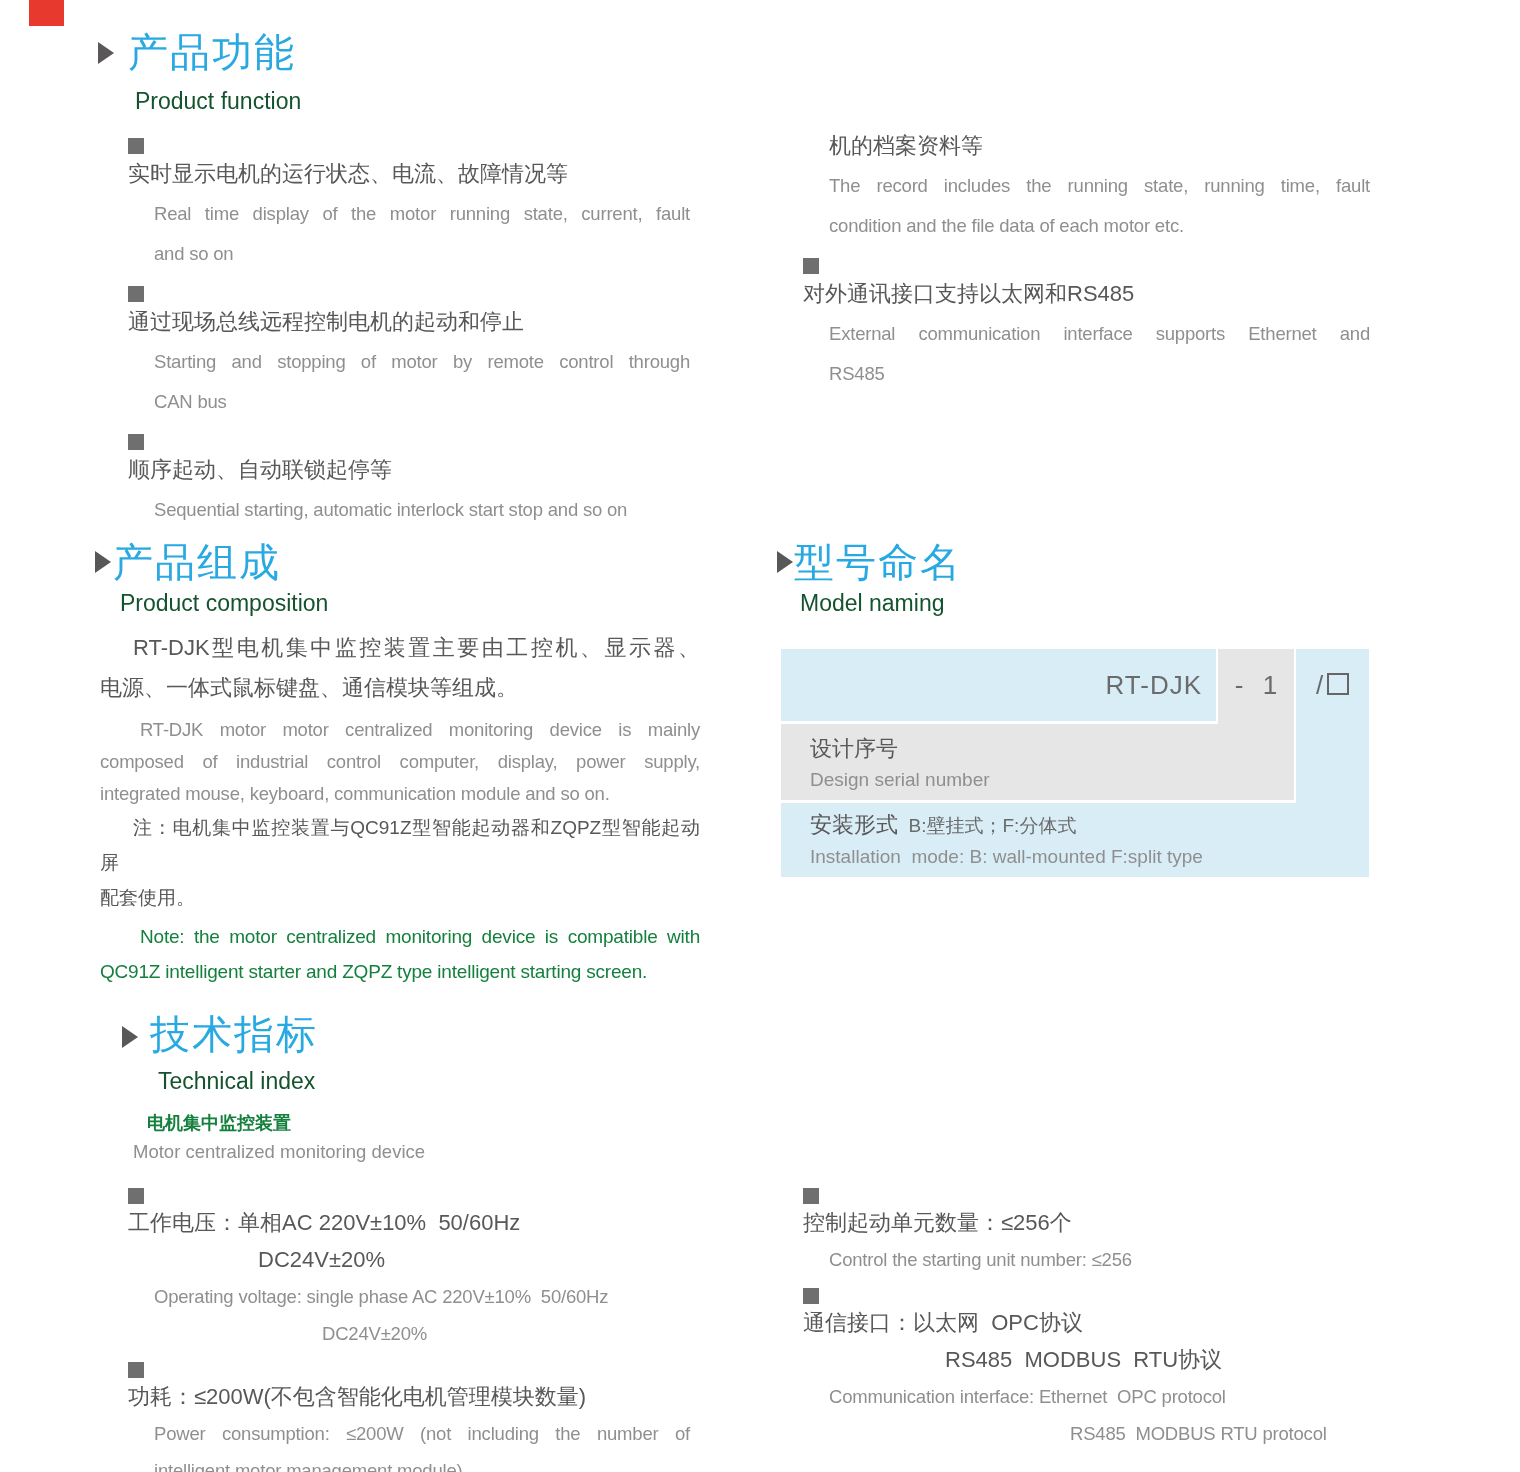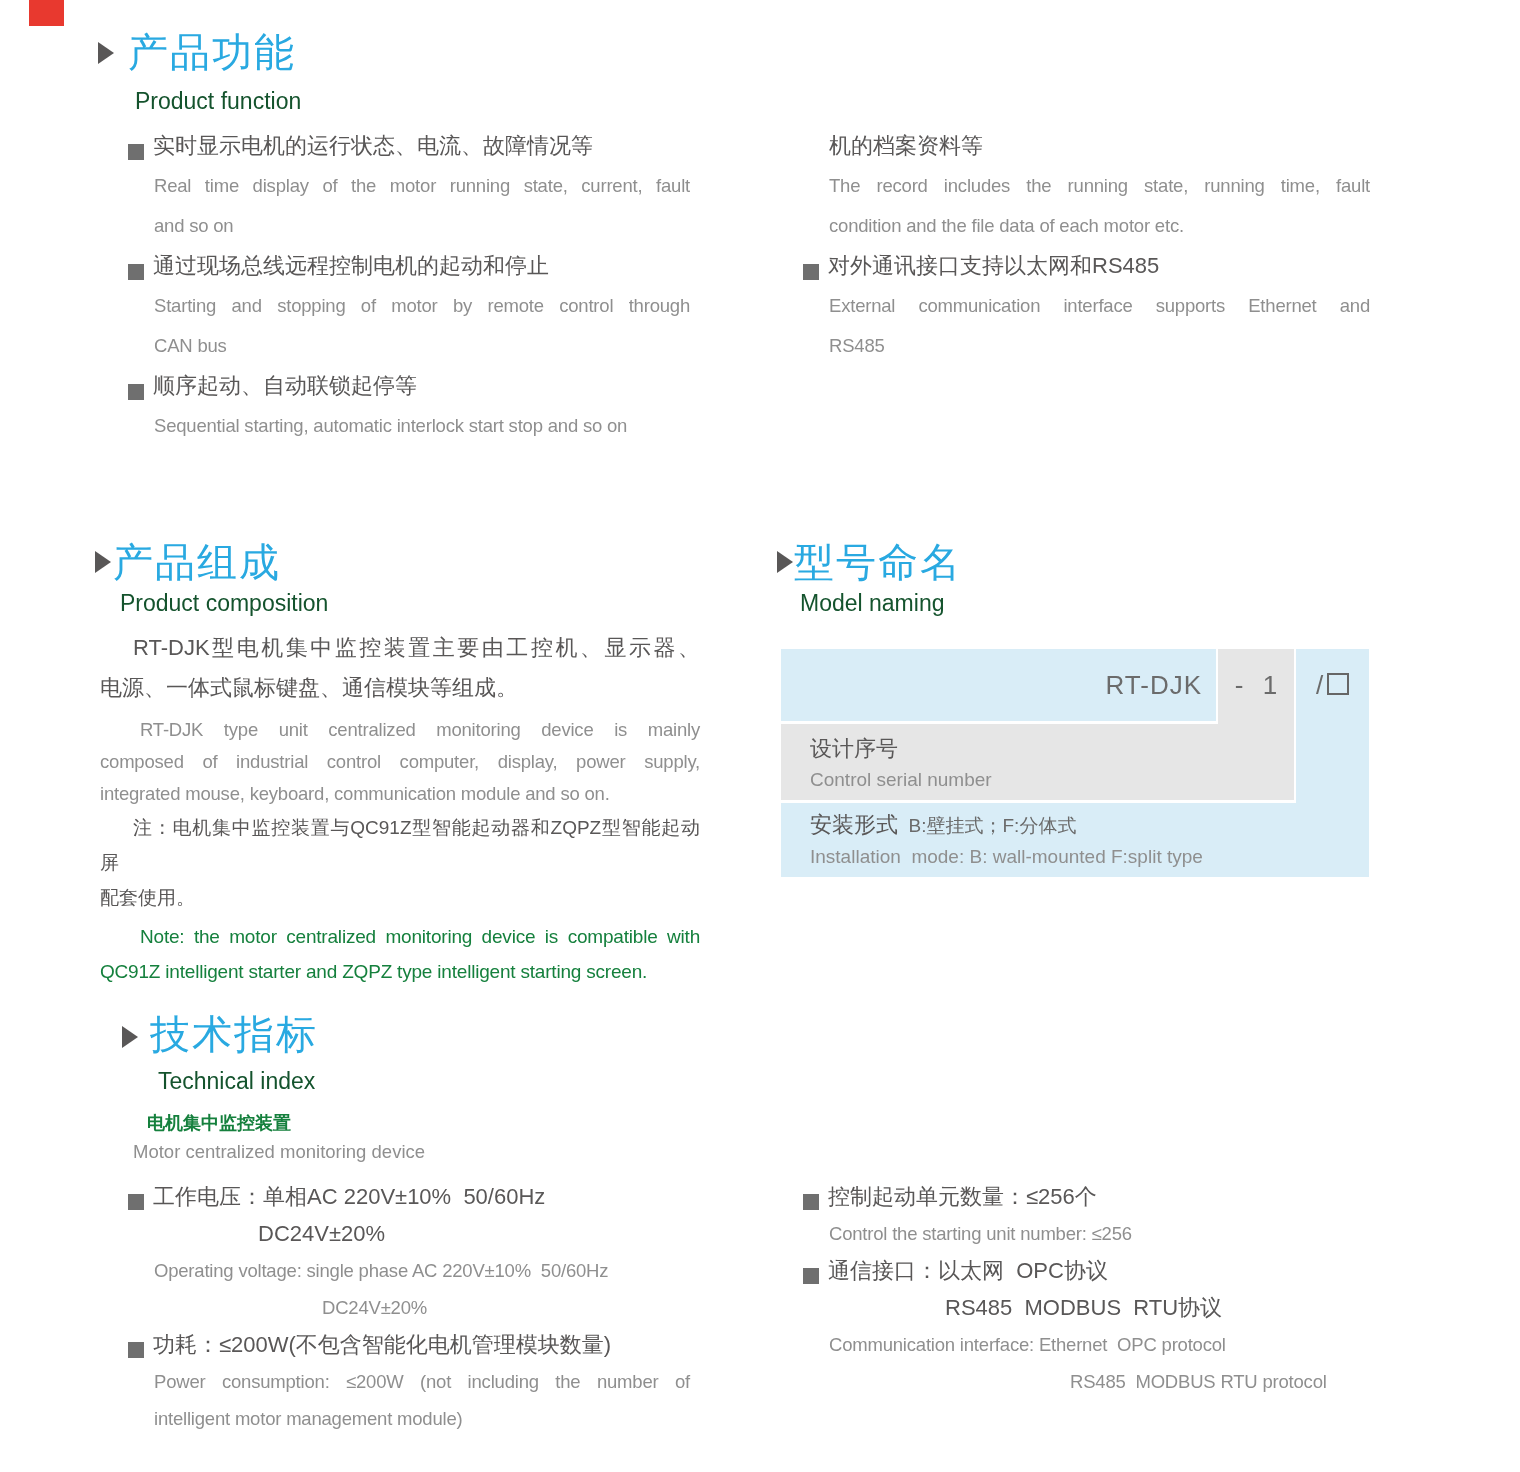--- a/index.html
+++ b/index.html
@@ -11,21 +11,21 @@
        border-top:11px solid transparent;border-bottom:11px solid transparent;}
   .sec-zh{font-size:40px;line-height:52px;color:#29a9e1;letter-spacing:2px;white-space:pre;}
   .sec-en{font-size:23px;line-height:30px;color:#14532d;white-space:pre;}
   
   .cn{font-size:22px;color:#595757;}
   .en{font-size:18.5px;color:#8f8f8f;letter-spacing:-0.2px;}
   .f-line{line-height:40px;}
   .t-line{line-height:37px;}
   .pre{white-space:pre-wrap;}
   .stretch{text-align:justify;text-align-last:justify;white-space:normal;}
-  .brow{display:flex;align-items:center;}
+  .brow{display:flex;align-items:flex-start;flex-direction:column;}
   .sq{width:16px;height:16px;background:#6f6f6f;flex:none;margin-right:9px;}
   .sq40{margin-top:12px;} .sq37{margin-top:10px;}
   .btext{flex:1;min-width:0;}
   .ml26{margin-left:26px;}
   
   .comp-zh{font-size:22px;line-height:40px;color:#595757;}
   .comp-en{font-size:18.5px;line-height:32px;color:#8f8f8f;letter-spacing:-0.2px;}
   .note-zh{font-size:19px;line-height:35px;color:#595757;}
   .note-en{font-size:19px;line-height:35px;color:#15803d;letter-spacing:-0.2px;}
   .ind33{text-indent:33px;} .ind40{text-indent:40px;}
@@ -83,21 +83,21 @@
   <div class="en f-line ml26 pre">RS485</div>
 </div>
 
 <div class="abs tri" style="left:95px;top:551px;"></div>
 <div class="abs sec-zh" style="left:113px;top:536px;">产品组成</div>
 <div class="abs sec-en" style="left:120px;top:588px;">Product composition</div>
 
 <div class="abs" style="left:100px;top:628px;width:600px;">
   <div class="comp-zh ind33 stretch">RT-DJK型电机集中监控装置主要由工控机、显示器、</div>
   <div class="comp-zh pre">电源、一体式鼠标键盘、通信模块等组成。</div>
-  <div class="comp-en ind40 stretch" style="margin-top:6px;">RT-DJK type unit centralized monitoring device is mainly</div>
+  <div class="comp-en ind40 stretch" style="margin-top:6px;">RT-DJK motor motor centralized monitoring device is mainly</div>
   <div class="comp-en stretch">composed of industrial control computer, display, power supply,</div>
   <div class="comp-en pre">integrated mouse, keyboard, communication module and so on.</div>
   <div class="note-zh ind33 stretch" style="margin-top:0px;">注：电机集中监控装置与QC91Z型智能起动器和ZQPZ型智能起动屏</div>
   <div class="note-zh pre">配套使用。</div>
   <div class="note-en ind40 stretch" style="margin-top:4px;">Note: the motor centralized monitoring device is compatible with</div>
   <div class="note-en pre">QC91Z intelligent starter and ZQPZ type intelligent starting screen.</div>
 </div>
 
 <div class="abs tri" style="left:777px;top:551px;"></div>
 <div class="abs sec-zh" style="left:794px;top:536px;">型号命名</div>
@@ -110,21 +110,21 @@
   </div>
   <div class="nm-box bg-gray" style="left:437px;top:0;width:76px;height:151px;">
     <div class="model-txt" style="line-height:72px;text-align:center;word-spacing:12px;">- 1</div>
   </div>
   <div class="nm-box bg-blue" style="left:515px;top:0;width:73px;height:228px;">
     <div class="model-txt" style="line-height:72px;text-align:center;"><span>/</span><span class="suffix-square"></span></div>
   </div>
 
   <div class="nm-box bg-gray" style="left:0;top:75px;width:513px;height:76px;padding:9px 0 0 29px;box-sizing:border-box;">
     <div class="nm-zh">设计序号</div>
-    <div class="nm-en">Control serial number</div>
+    <div class="nm-en">Design serial number</div>
   </div>
 
   <div class="nm-box bg-blue" style="left:0;top:154px;width:588px;height:74px;padding:6px 0 8px 29px;box-sizing:border-box;">
     <div class="nm-zh"><span>安装形式</span><span class="nm-desc">&nbsp;&nbsp;</span><span class="nm-desc">B:壁挂式；F:分体式</span></div>
     <div class="nm-en">Installation  mode: B: wall-mounted F:split type</div>
   </div>
 </div>
 
 <div class="abs tri" style="left:122px;top:1026px;"></div>
 <div class="abs sec-zh" style="left:150px;top:1008px;">技术指标</div>

